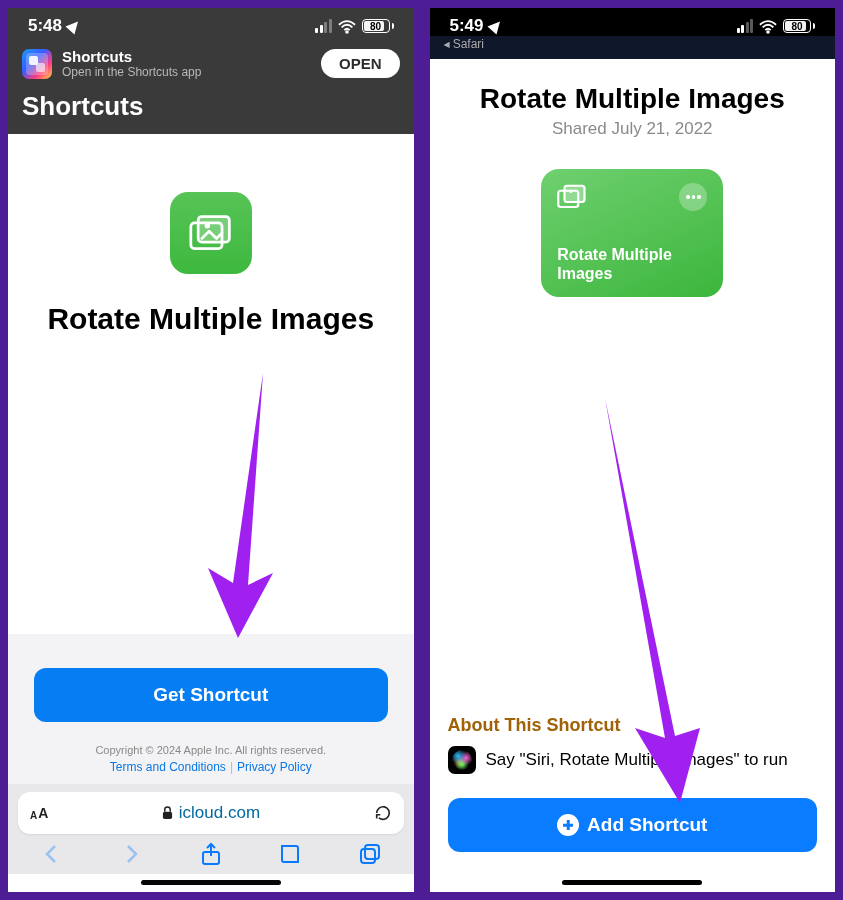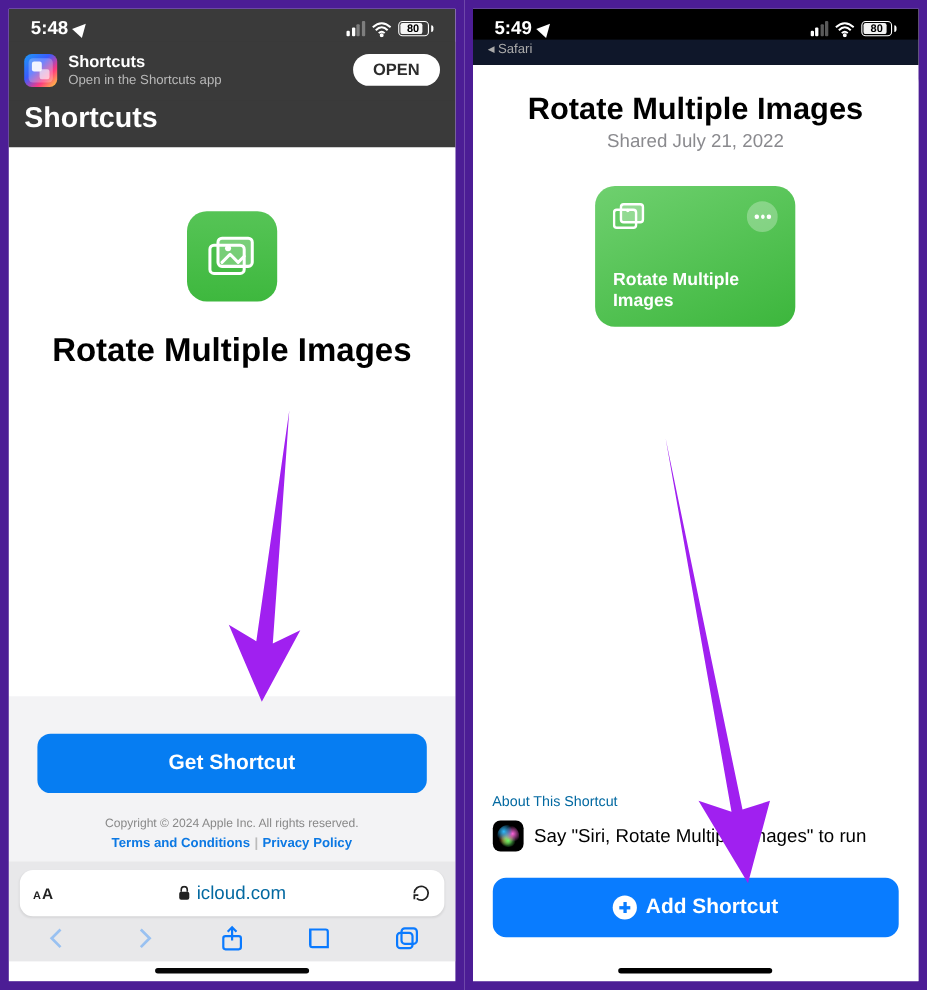--- a/index.html
+++ b/index.html
@@ -34,21 +34,21 @@
   .banner-text .sub { color: #b8b8b8; font-size: 12px; }
   .open-btn { background: #fff; color: #2c2c2c; border-radius: 20px; padding: 6px 18px; font-weight: 700; font-size: 15px; }
   .hdr-title { background: #3a3a3a; color: #fff; font-size: 26px; font-weight: 700; padding: 0 14px 12px; }
   .left-content { flex: 1; background: #fff; display: flex; flex-direction: column; align-items: center; padding-top: 58px; }
   .sc-icon { width: 82px; height: 82px; border-radius: 18px; background: linear-gradient(#56c456,#3eb83e); display:flex; align-items:center; justify-content:center; margin-bottom: 28px;}
   .photos-svg { width: 44px; height: 40px; }
   .left-main-title { font-size: 30px; font-weight: 700; color: #000; text-align:center; padding: 0 10px; }
   .left-bottom { margin-top: auto; background: #f3f3f5; padding: 34px 26px 10px; width:100%; }
   .get-btn { background: #067df2; color: #fff; font-size: 19px; font-weight: 600; text-align: center; padding: 16px 0; border-radius: 12px; width:100%; }
   .copy { text-align: center; font-size: 11px; color: #888; margin-top: 22px; }
-  .links { text-align: center; font-size: 12px; margin-top: 4px; font-weight: bold; }
+  .links { text-align: center; font-size: 12px; margin-top: 4px; }
   .links span { color: #0b78e3; }
   .links .sep { color: #bbb; margin: 0 4px; }
   .toolbar { background: #e8e8ea; padding: 8px 10px 2px; }
   .url-bar { background: #fff; border-radius: 12px; height: 42px; display: flex; align-items: center; padding: 0 12px; color: #000; font-size: 17px; box-shadow: 0 1px 2px rgba(0,0,0,.08); }
   .aa { font-size: 14px; font-weight: 700; color:#222; display:flex; align-items:flex-end; gap:1px;}
   .aa .small{font-size:10px;}
   .url-center { flex: 1; text-align: center; display:flex; align-items:center; justify-content:center; gap:6px; color:#0369a1; font-size:17px;}
   .lock { width: 11px; height:14px; }
   .reload { width:18px; height:18px;}
   .tool-icons { display: flex; justify-content: space-between; padding: 8px 22px 2px; }
@@ -64,21 +64,21 @@
   .cancel { color: #0a7aff; font-size: 18px; }
   .share-icon svg { width: 22px; height: 26px; }
   .sheet-title { text-align: center; font-size: 28px; font-weight: 800; padding: 20px 10px 4px; }
   .shared { text-align: center; color: #8a8a8e; font-size: 17px; margin-bottom: 30px; }
   .card { width: 182px; height: 128px; background: linear-gradient(155deg,#6fd06f,#3cb63c); border-radius: 18px; margin: 0 auto; padding: 14px 16px; color: #fff; display:flex; flex-direction:column; justify-content:space-between; position:relative;}
   .card-top { display:flex; justify-content:space-between; align-items:center;}
   .card .dots { width: 28px; height: 28px; background: rgba(255,255,255,.28); border-radius: 50%; display:flex; align-items:center; justify-content:center; gap:2px;}
   .card .dots span { width:3.5px; height:3.5px; background:#fff; border-radius:50%;}
   .card-title { font-weight: 700; font-size: 16px; line-height:1.2;}
   .about-sect { margin-top: auto; padding: 0 18px; }
-  .about-lbl { color:#0369a1; font-size:13px; font-weight:400; margin-bottom: 10px; }
+  .about-lbl { color:#a16207; font-size:18px; font-weight:700; margin-bottom: 10px; }
   .siri-row { display:flex; align-items:center; gap:10px; font-size:17px; color:#000; margin-bottom: 24px;}
   .siri-icon { width:28px; height:28px; border-radius:7px; background:#000; display:flex; align-items:center; justify-content:center; overflow:hidden;}
   .siri-swirl { width:20px; height:20px; border-radius:50%; background: radial-gradient(circle at 30% 30%, #3bf, transparent 40%), radial-gradient(circle at 70% 40%, #f6d, transparent 40%), radial-gradient(circle at 50% 70%, #6f6, transparent 40%), radial-gradient(circle at 40% 60%, #f84, transparent 40%);}
   .add-btn { background: #097cff; color:#fff; border-radius:12px; padding: 16px 0; text-align:center; font-size:19px; font-weight:600; display:flex; align-items:center; justify-content:center; gap:8px; margin: 0 18px 22px;}
   .plus-circ { width:22px; height:22px; background:#fff; border-radius:50%; position:relative;}
   .plus-circ::before, .plus-circ::after { content:""; position:absolute; background:#097cff; top:50%; left:50%; transform:translate(-50%,-50%);}
   .plus-circ::before { width:10px; height:2.5px;}
   .plus-circ::after { width:2.5px; height:10px;}
   
   .arrow { position: absolute; pointer-events: none; }

